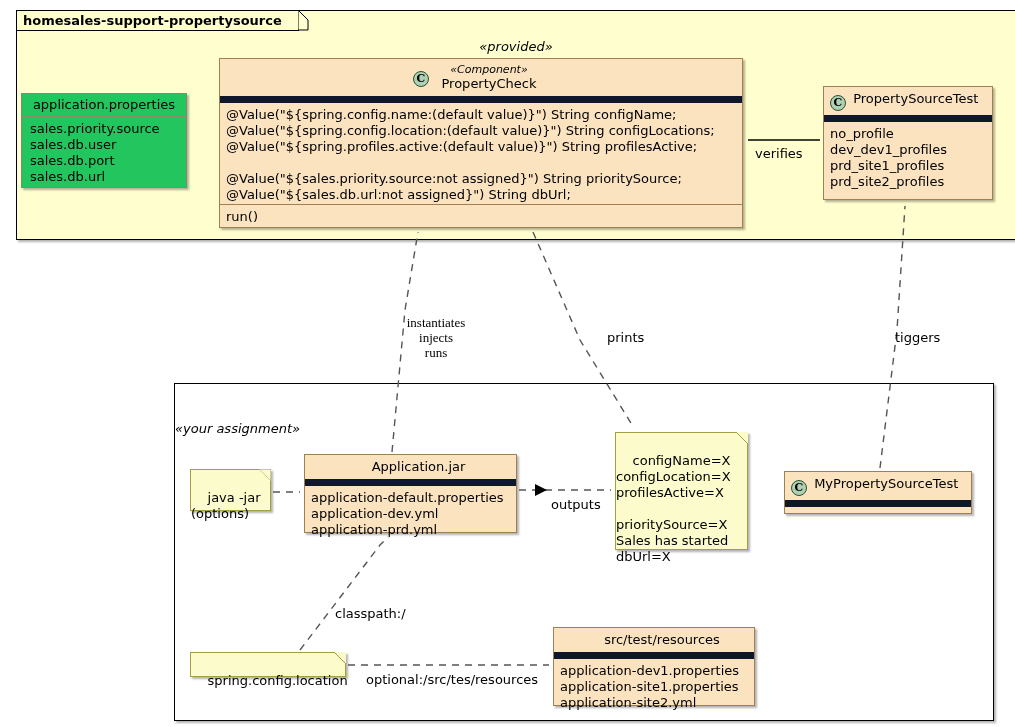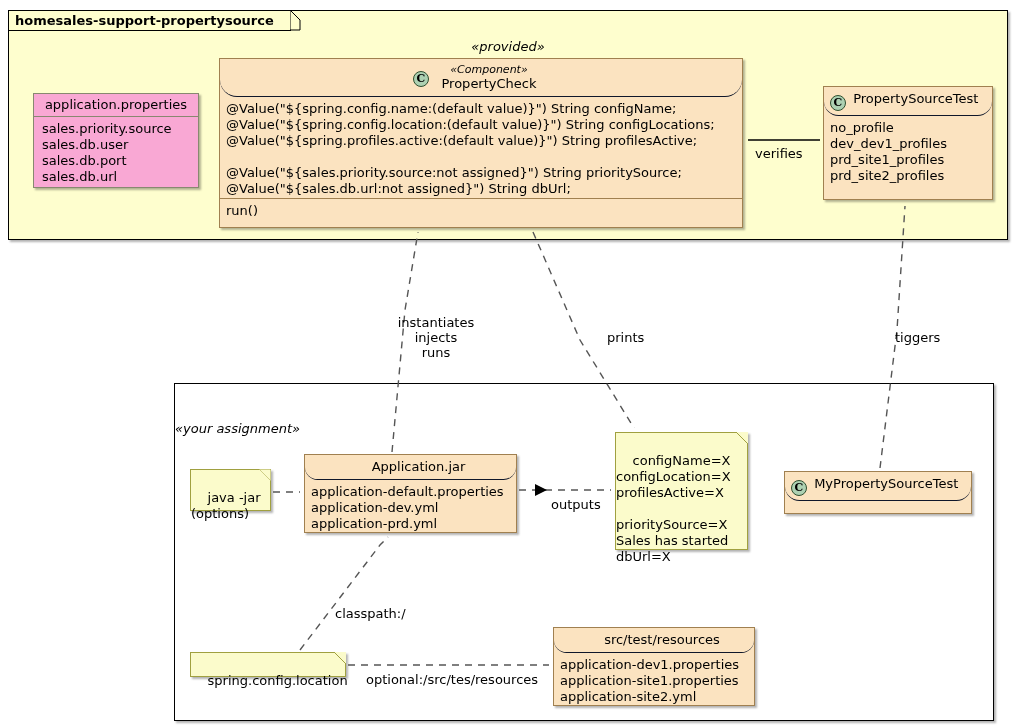--- a/index.html
+++ b/index.html
@@ -78,26 +78,25 @@
   
   .clsbox {
     position: absolute;
     background: #FBE3C0;
     border: 1px solid #A08050;
     box-shadow: 2px 2px 2px rgba(0,0,0,0.30);
     box-sizing: border-box;
     z-index: 4;
   }
   .clsbox .hdr {
-    border-bottom: 1px solid #0f172a;
+    border-bottom: 7px solid #0f172a;
     padding: 4px 8px 4px 24px;
     text-align: center;
     line-height: 16px;
     position: relative;
-    border-radius: 17px;
   }
   .clsbox .sect {
     border-bottom: 1px solid #A08050;
     padding: 4px 6px 4px 6px;
     line-height: 16px;
     white-space: pre;
   }
   .clsbox .sect.last { border-bottom: none; }
   .clsbox .sect.empty { padding: 3px 6px; }
   .stereo-line {
@@ -141,26 +140,25 @@
     position: absolute;
     right: -1px;
     top: -1px;
     width: 12px;
     height: 12px;
   }
 
   
   .greybox {
     position: absolute;
-    background: #f9a8d4;
+    background: #22c55e;
     border: 1px solid #888870;
     box-shadow: 2px 2px 2px rgba(0,0,0,0.30);
     box-sizing: border-box;
     z-index: 4;
-    margin-left: 12px;
   }
   .greybox .hdr {
     border-bottom: 1px solid #888870;
     padding: 3px 8px;
     text-align: center;
     line-height: 16px;
   }
   .greybox .sect {
     padding: 4px 8px 22px 8px;
     line-height: 16px;
@@ -177,21 +175,21 @@
     background: transparent;
     margin-top: 24px;
   }
   .elabel.center { text-align: center; }
 </style>
 </head>
 <body>
 
 <div id="canvas">
 
-  <div class="pkg" style="left:8px; top:10px; width:998px; height:228px;">
+  <div class="pkg" style="left:16px; top:10px; width:998px; height:228px;">
     <div class="pkg-tab" style="width:283px;">
       <span>homesales-support-propertysource</span>
       <span class="fold">
         <svg width="11" height="21" viewBox="0 0 11 21">
           <path d="M0,0 L10,10 L10,20 L0,20 Z" fill="#FEFECE" stroke="#000000" stroke-width="1"></path>
         </svg>
       </span>
     </div>
     <div class="pkg-stereo" style="left:0; top:28px; width:998px; text-align:center;">«provided»</div>
   </div>
@@ -283,21 +281,21 @@
 
   <div class="clsbox" style="left:553px; top:627px; width:202px; height:79px;">
     <div class="hdr">src/test/resources</div>
     <div class="sect last">application-dev1.properties
 application-site1.properties
 application-site2.yml</div>
   </div>
 
   <div class="elabel" style="left:755px; top:122px;">verifies</div>
 
-  <div class="elabel center" style="left:388px; top:291px; width:96px;">instantiates
+  <div class="elabel center" style="left:388px; top:291px; width:96px;font-family:Liberation Serif, serif;">instantiates
 injects
 runs</div>
 
   <div class="elabel" style="left:607px; top:306px;">prints</div>
 
   <div class="elabel" style="left:895px; top:306px;">tiggers</div>
 
   <div class="elabel" style="left:551px; top:473px;">outputs</div>
 
   <div class="elabel" style="left:335px; top:582px;">classpath:/</div>

